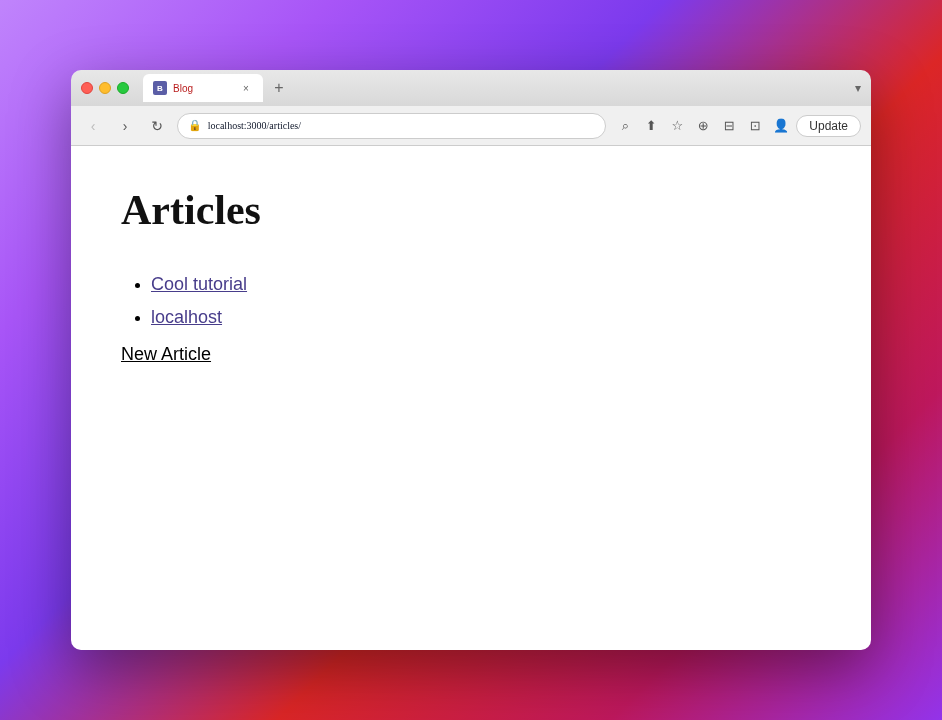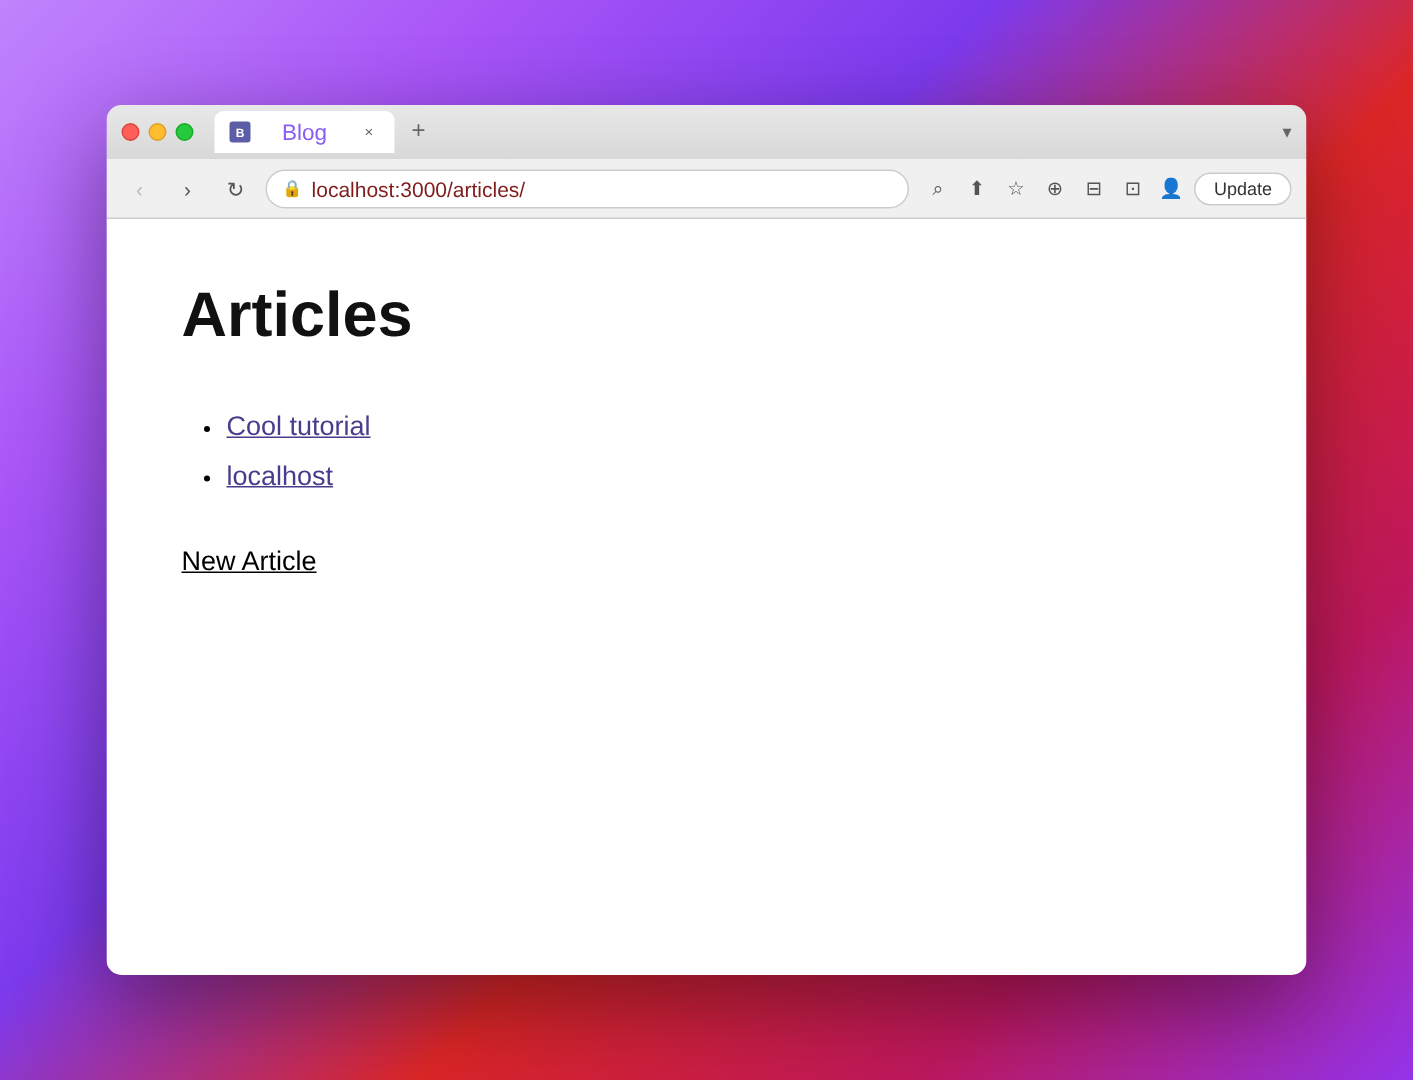--- a/index.html
+++ b/index.html
@@ -80,27 +80,26 @@
       flex-shrink: 0;
       display: flex;
       align-items: center;
       justify-content: center;
       color: white;
       font-size: 8px;
       font-weight: bold;
     }
 
     .tab-title {
-      font-size: 15px;
-      color: #8b5cf6;
+      font-size: 10px;
+      color: #b91c1c;
       flex: 1;
       white-space: nowrap;
       overflow: hidden;
       text-overflow: ellipsis;
-      text-align: center;
     }
 
     .tab-close {
       width: 14px;
       height: 14px;
       display: flex;
       align-items: center;
       justify-content: center;
       border-radius: 50%;
       font-size: 10px;
@@ -162,23 +161,24 @@
       padding: 0 10px;
       gap: 6px;
     }
 
     .address-bar .lock-icon {
       font-size: 11px;
       color: #555;
     }
 
     .address-text {
-      font-size: 14px;
-      color: #7f1d1d;
-      flex: 1;
+      font-size: 10px;
+      color: #0f172a;
+      flex: 1;
+      font-family: Liberation Serif, serif;
     }
 
     .nav-icons {
       display: flex;
       align-items: center;
       gap: 4px;
     }
 
     .nav-icon {
       width: 22px;
@@ -209,27 +209,27 @@
       background: white;
       padding: 40px 50px;
       overflow-y: auto;
     }
 
     .page-title {
       font-size: 42px;
       font-weight: 800;
       color: #111;
       margin-bottom: 40px;
-      font-family: Liberation Sans, sans-serif;
+      font-family: Liberation Serif, serif;
     }
 
     .articles-list {
       list-style: disc;
       padding-left: 30px;
-      margin-bottom: 36px;
+      margin-bottom: 16px;
     }
 
     .articles-list li {
       margin-bottom: 12px;
     }
 
     .article-link {
       color: #483d8b;
       text-decoration: underline;
       font-size: 18px;

